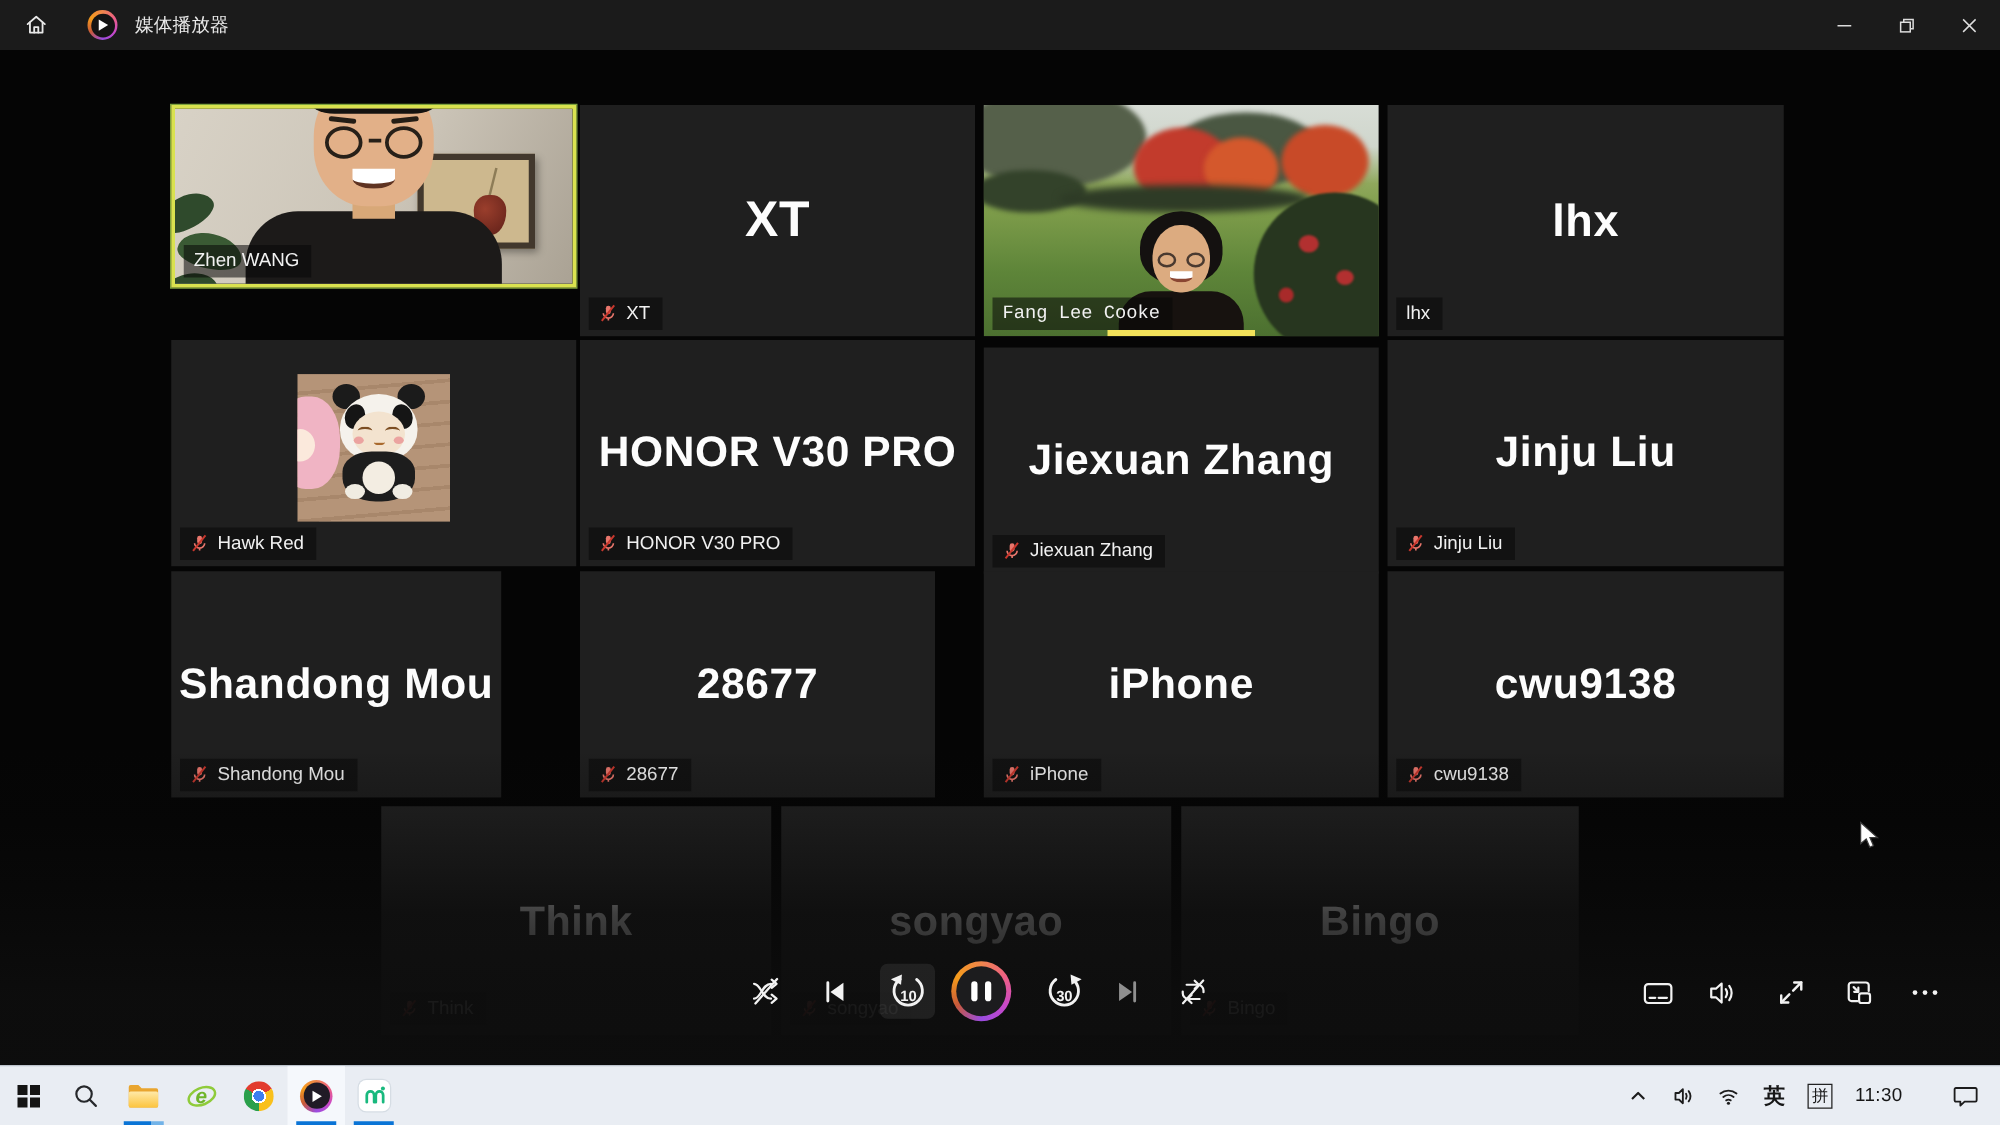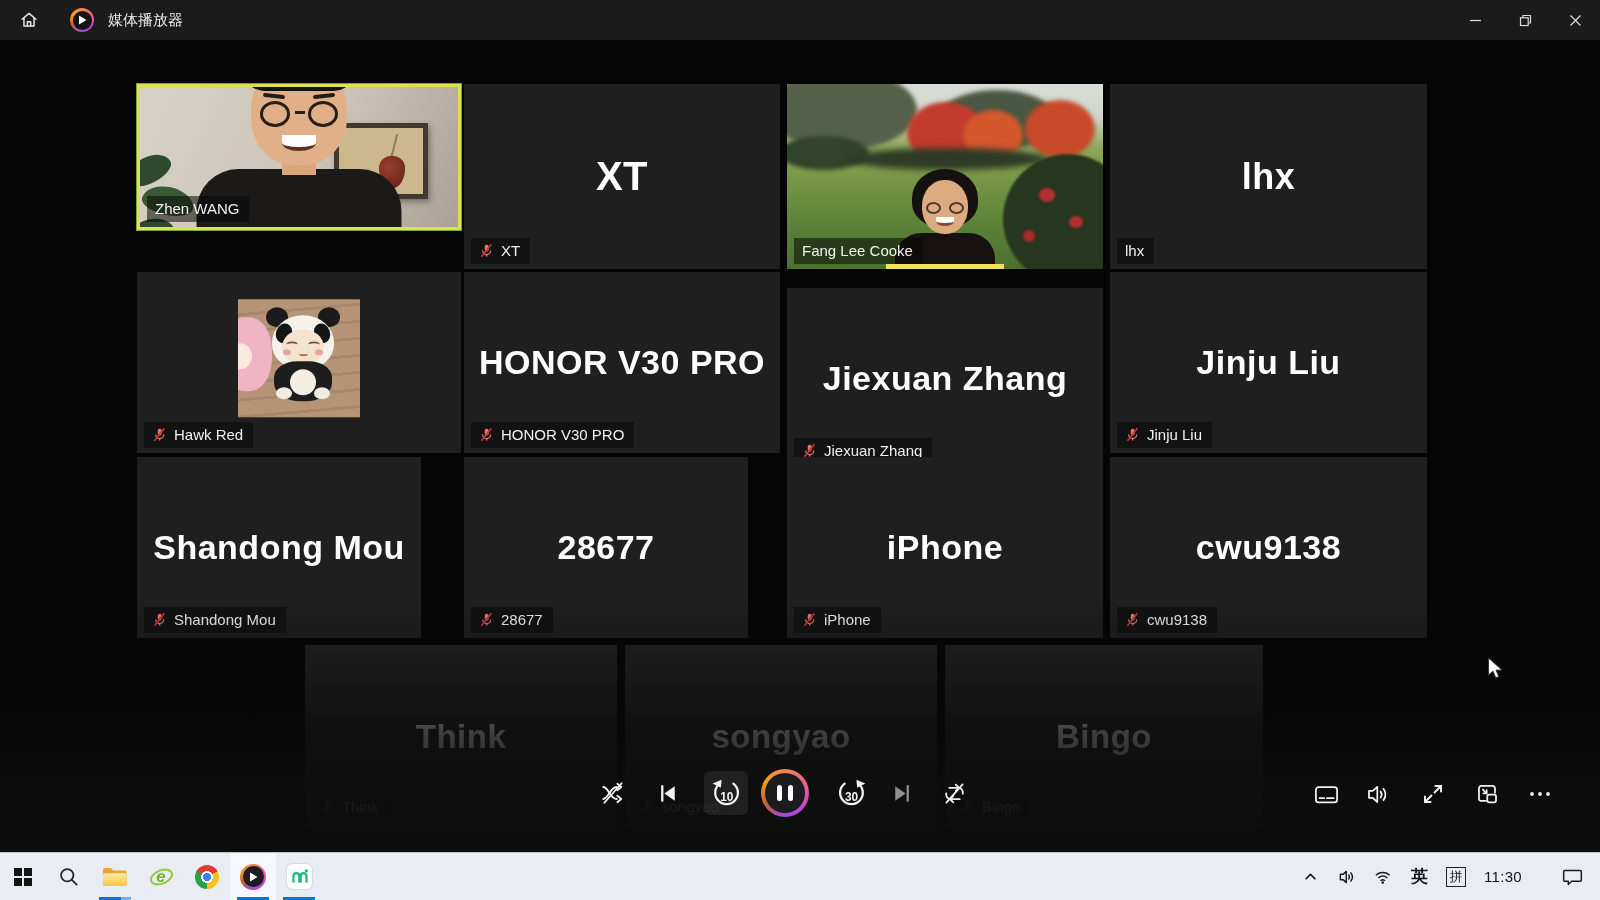--- a/index.html
+++ b/index.html
@@ -213,21 +213,21 @@
         <svg class="muteicon" viewBox="0 0 16 16">
           <rect x="6.1" y="1.8" width="4.2" height="7.2" rx="2.1" fill="#e8766c"></rect>
           <path d="M3.9 8a4.3 4.3 0 0 0 8.6 0" fill="none" stroke="#e8766c" stroke-width="1.4"></path>
           <line x1="8.2" y1="12.5" x2="8.2" y2="14.3" stroke="#e8766c" stroke-width="1.4"></line>
           <line x1="2.6" y1="14.6" x2="13.2" y2="1.4" stroke="#c8372d" stroke-width="1.7"></line>
         </svg>
         <span>XT</span>
       </div>
     </div>
 
-    <div class="tile" style="left:787px;top:44px;width:316px;height:185px;">
+    <div class="tile" style="left:787px;top:44px;width:316px;height:185px;font-family:Liberation Mono, monospace;">
       <div class="art-fang">
         <div class="f-blob" style="left:-20px;top:-14px;width:150px;height:80px;background:#55604a;"></div>
         <div class="f-blob" style="left:150px;top:6px;width:120px;height:60px;background:#4a5742;"></div>
         <div class="f-blob" style="left:120px;top:18px;width:78px;height:62px;background:#c23b2c;"></div>
         <div class="f-blob" style="left:176px;top:26px;width:60px;height:50px;background:#d4582c;"></div>
         <div class="f-blob" style="left:238px;top:16px;width:70px;height:58px;background:#c84a28;"></div>
         <div class="f-blob" style="left:-8px;top:52px;width:90px;height:34px;background:#33422a;"></div>
         <div class="f-blob" style="left:60px;top:64px;width:200px;height:22px;background:#2e3b26;filter:blur(3px);"></div>
         <div class="f-blob" style="left:216px;top:70px;width:130px;height:130px;background:#27361f;filter:blur(1px);"></div>
         <div class="f-blob" style="left:252px;top:104px;width:16px;height:14px;background:#b23030;filter:blur(1px);"></div>
@@ -295,21 +295,21 @@
         <svg class="muteicon" viewBox="0 0 16 16">
           <rect x="6.1" y="1.8" width="4.2" height="7.2" rx="2.1" fill="#e8766c"></rect>
           <path d="M3.9 8a4.3 4.3 0 0 0 8.6 0" fill="none" stroke="#e8766c" stroke-width="1.4"></path>
           <line x1="8.2" y1="12.5" x2="8.2" y2="14.3" stroke="#e8766c" stroke-width="1.4"></line>
           <line x1="2.6" y1="14.6" x2="13.2" y2="1.4" stroke="#c8372d" stroke-width="1.7"></line>
         </svg>
         <span>HONOR V30 PRO</span>
       </div>
     </div>
 
-    <div class="tile" style="left:787px;top:248px;width:316px;height:181px;">
+    <div class="tile" style="left:787px;top:238px;width:316px;height:181px;">
       <div class="bigname">Jiexuan Zhang</div>
       <div class="namelabel">
         <svg class="muteicon" viewBox="0 0 16 16">
           <rect x="6.1" y="1.8" width="4.2" height="7.2" rx="2.1" fill="#e8766c"></rect>
           <path d="M3.9 8a4.3 4.3 0 0 0 8.6 0" fill="none" stroke="#e8766c" stroke-width="1.4"></path>
           <line x1="8.2" y1="12.5" x2="8.2" y2="14.3" stroke="#e8766c" stroke-width="1.4"></line>
           <line x1="2.6" y1="14.6" x2="13.2" y2="1.4" stroke="#c8372d" stroke-width="1.7"></line>
         </svg>
         <span>Jiexuan Zhang</span>
       </div>
@@ -321,21 +321,21 @@
         <svg class="muteicon" viewBox="0 0 16 16">
           <rect x="6.1" y="1.8" width="4.2" height="7.2" rx="2.1" fill="#e8766c"></rect>
           <path d="M3.9 8a4.3 4.3 0 0 0 8.6 0" fill="none" stroke="#e8766c" stroke-width="1.4"></path>
           <line x1="8.2" y1="12.5" x2="8.2" y2="14.3" stroke="#e8766c" stroke-width="1.4"></line>
           <line x1="2.6" y1="14.6" x2="13.2" y2="1.4" stroke="#c8372d" stroke-width="1.7"></line>
         </svg>
         <span>Jinju Liu</span>
       </div>
     </div>
 
-    <div class="tile" style="left:137px;top:417px;width:284px;height:181px;">
+    <div class="tile" style="left:137px;top:417px;width:264px;height:181px;">
       <div class="bigname">Shandong Mou</div>
       <div class="namelabel">
         <svg class="muteicon" viewBox="0 0 16 16">
           <rect x="6.1" y="1.8" width="4.2" height="7.2" rx="2.1" fill="#e8766c"></rect>
           <path d="M3.9 8a4.3 4.3 0 0 0 8.6 0" fill="none" stroke="#e8766c" stroke-width="1.4"></path>
           <line x1="8.2" y1="12.5" x2="8.2" y2="14.3" stroke="#e8766c" stroke-width="1.4"></line>
           <line x1="2.6" y1="14.6" x2="13.2" y2="1.4" stroke="#c8372d" stroke-width="1.7"></line>
         </svg>
         <span>Shandong Mou</span>
       </div>

